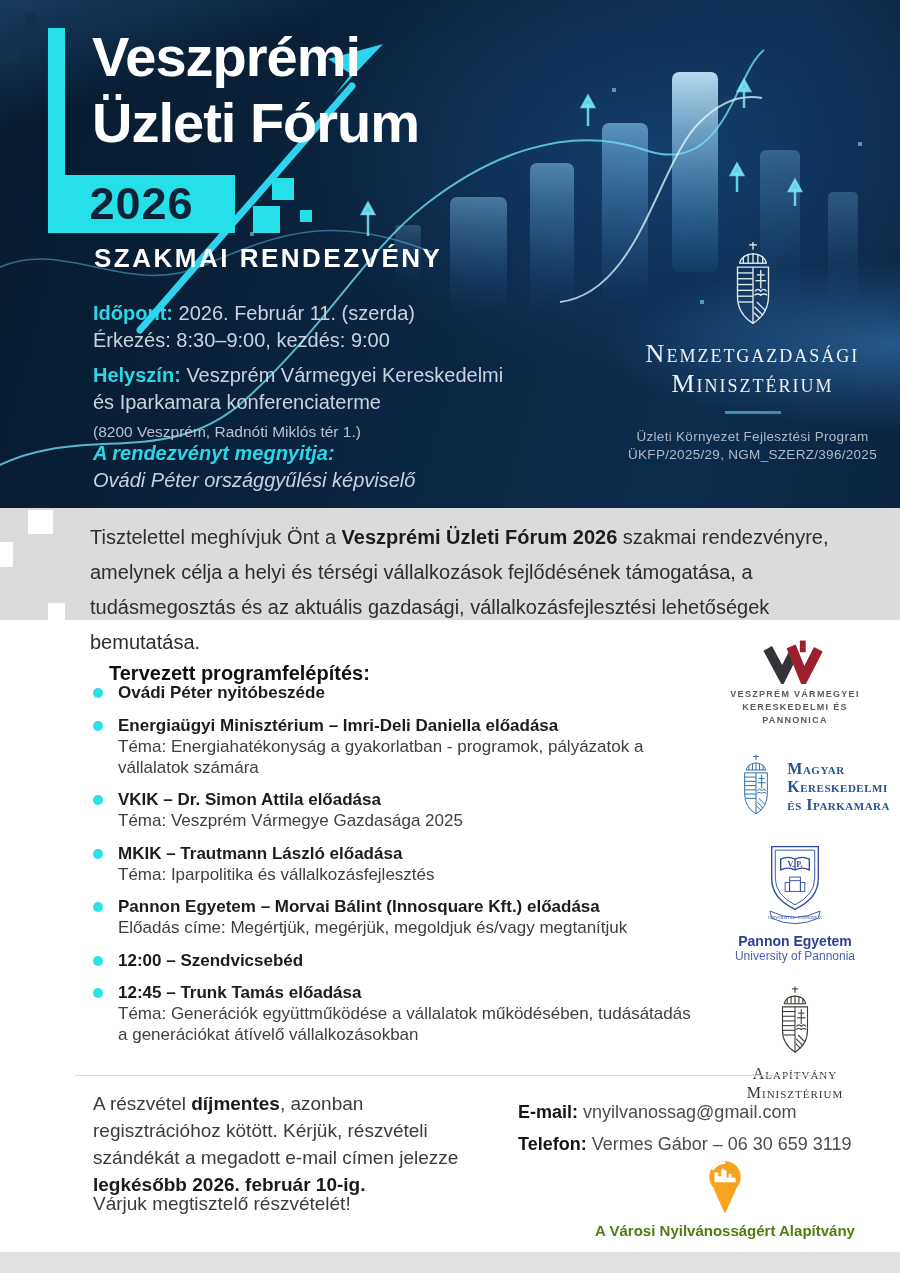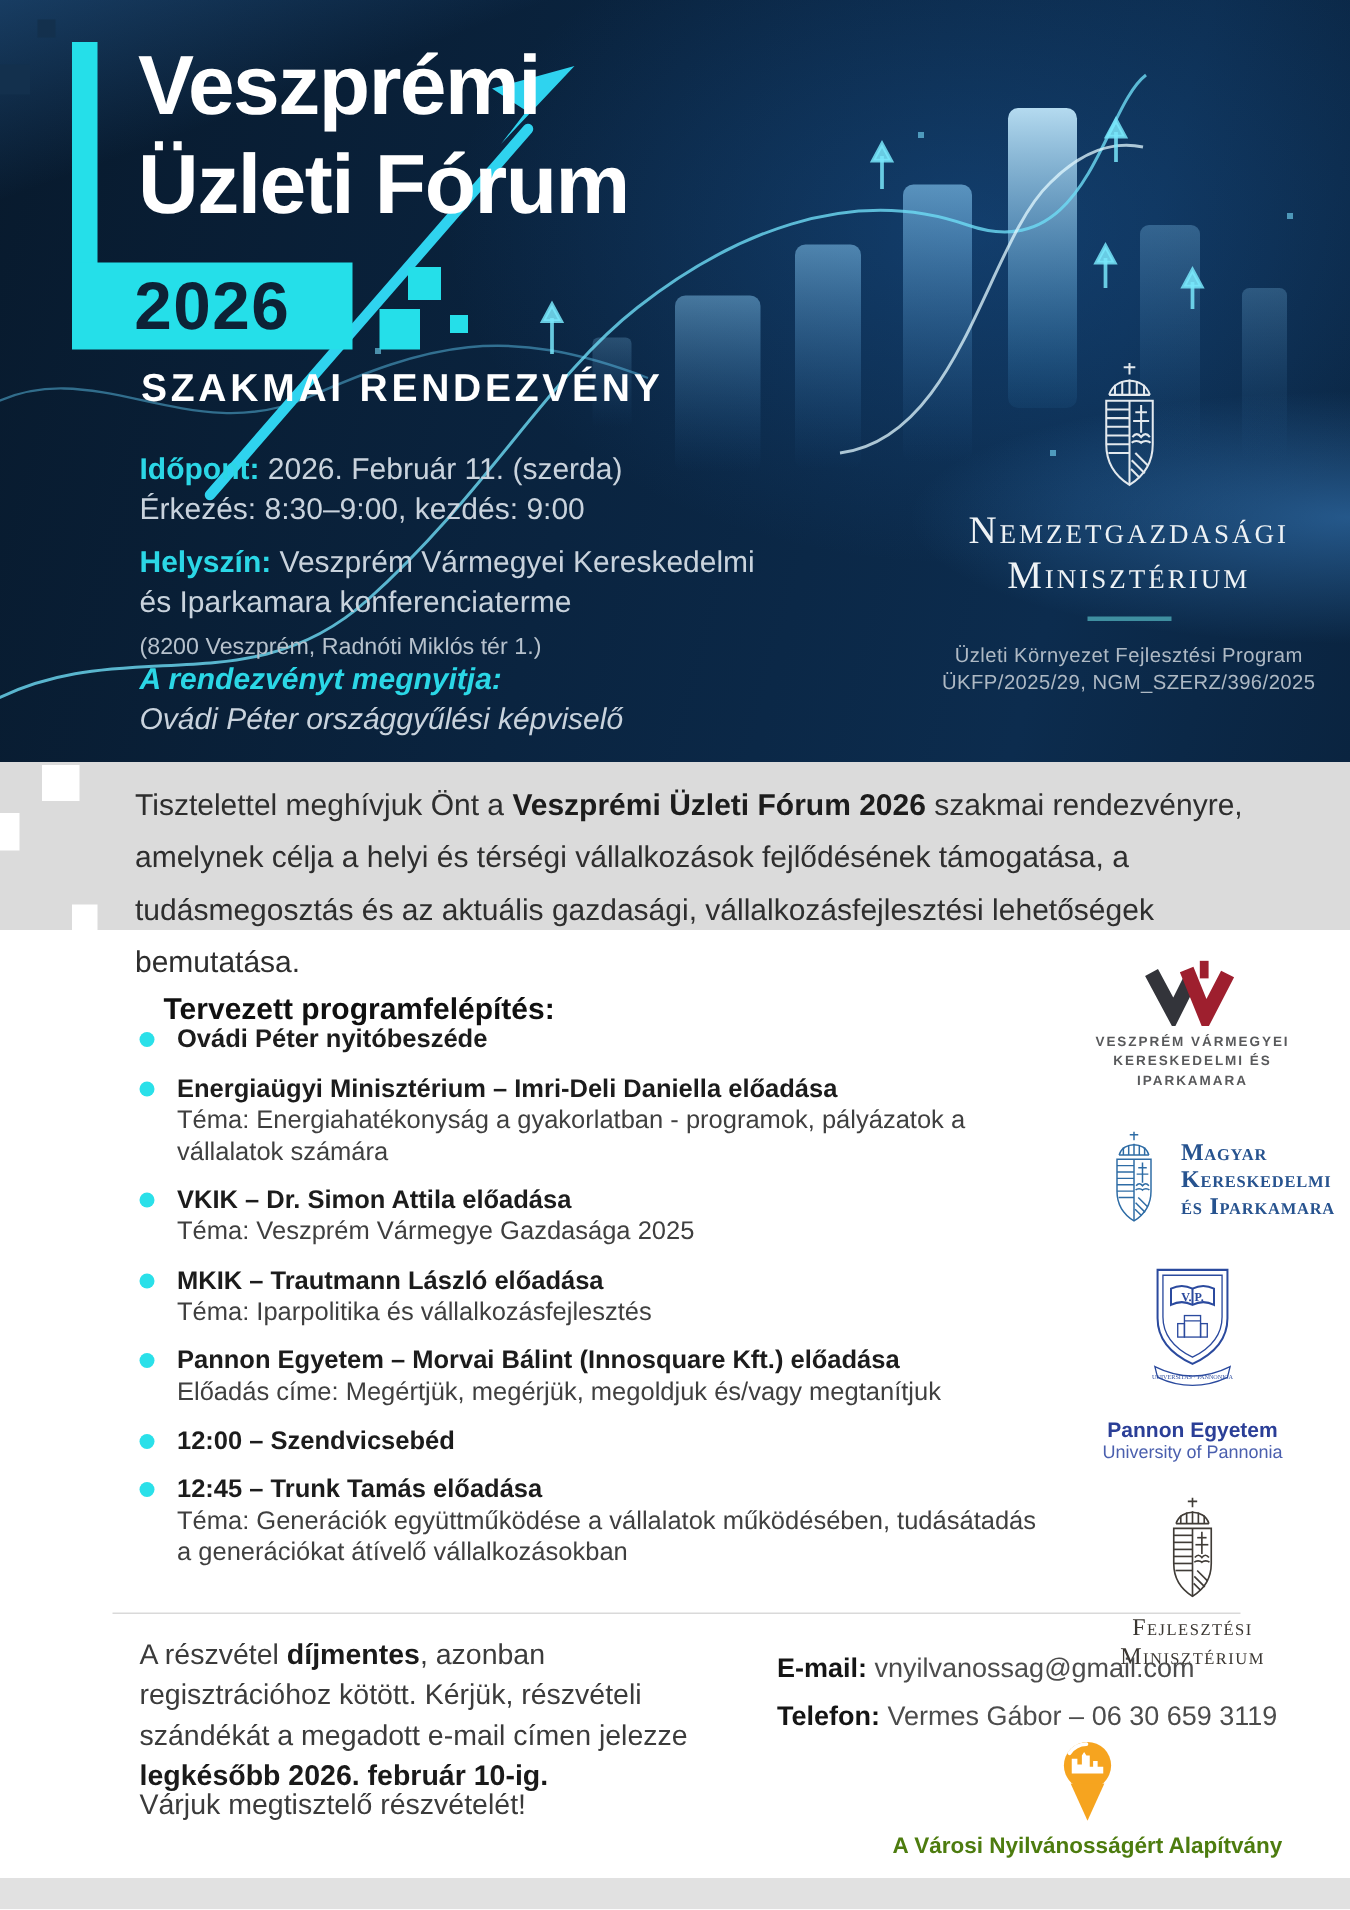--- a/index.html
+++ b/index.html
@@ -58,21 +58,21 @@
   
   .partners{position:absolute;left:700px;top:640px;width:190px;}
   .p-block{text-align:center;}
   .vkik{margin-bottom:26px;}
   .vkik-txt{font-size:9px;font-weight:700;color:#58595b;letter-spacing:1.3px;line-height:13px;margin-top:4px;}
   .mkik{display:flex;align-items:center;gap:8px;text-align:left;margin:0 0 22px 6px;justify-content:flex-end;}
   .mkik-coa{color:#2e6ca5;}
   .mkik-txt{font-family:"Liberation Serif",serif;font-variant:small-caps;color:#27538f;
             font-size:16px;line-height:18px;font-weight:600;letter-spacing:.5px;}
   .pannon{margin-bottom:22px;}
-  .pannon-name{font-size:14px;font-weight:700;color:#2b3f97;margin-top:16px;}
+  .pannon-name{font-size:14px;font-weight:700;color:#2b3f97;margin-top:4px;}
   .pannon-sub{font-size:12px;color:#4a5fae;}
   .energia .coa{color:#403c37;}
   .energia-txt{font-family:"Liberation Serif",serif;font-variant:small-caps;color:#3a3631;
                font-size:16px;line-height:19px;letter-spacing:1px;margin-top:4px;}
 
   
   .footer-divider{position:absolute;left:75px;top:1075px;width:752px;height:1px;background:#d9d9d9;}
   .note{position:absolute;left:93px;top:1090px;width:378px;font-size:19px;line-height:27px;color:#3b3b3b;}
   .note b{color:#1a1a1a;}
   .closing{position:absolute;left:93px;top:1193px;font-size:19px;color:#3b3b3b;}
@@ -269,21 +269,21 @@
 
     <div class="p-block vkik">
       <svg width="78" height="44" viewBox="0 0 80 44" style="margin:0 auto">
         <rect x="45" y="0" width="6" height="12" fill="#9e1f2e"></rect>
         <polyline points="12,8 27,36 39,12" stroke="#33343a" stroke-width="10" fill="none"></polyline>
         <polyline points="36,6 49,38 64,9" stroke="#9e1f2e" stroke-width="10" fill="none"></polyline>
       </svg>
       <div class="vkik-txt">
         <div>VESZPRÉM VÁRMEGYEI</div>
         <div>KERESKEDELMI ÉS</div>
-        <div>IPARKAMARA</div>
+        <div>PANNONICA</div>
       </div>
     </div>
 
     <div class="mkik">
       <svg class="mkik-coa" width="46" height="68" viewBox="0 0 64 96">
           <use href="#coa"></use>
         </svg>
       <div class="mkik-txt">
         <div>Magyar</div>
         <div>Kereskedelmi</div>
@@ -307,21 +307,21 @@
       </svg>
       <div class="pannon-name">Pannon Egyetem</div>
       <div class="pannon-sub">University of Pannonia</div>
     </div>
 
     <div class="p-block energia">
       <svg class="coa" width="50" height="75" viewBox="0 0 64 96" style="margin:0 auto">
           <use href="#coa"></use>
         </svg>
       <div class="energia-txt">
-        <div>Fejlesztési</div>
+        <div>Alapítvány</div>
         <div>Minisztérium</div>
       </div>
     </div>
   </div>
 
   <div class="footer-divider"></div>
 
   <p class="note" style="margin:0"><span>A részvétel </span><b>díjmentes</b><span>, azonban regisztrációhoz kötött. Kérjük, részvételi szándékát a megadott e-mail címen jelezze </span><b>legkésőbb 2026. február 10-ig.</b></p>
 
   <div class="closing">Várjuk megtisztelő részvételét!</div>

